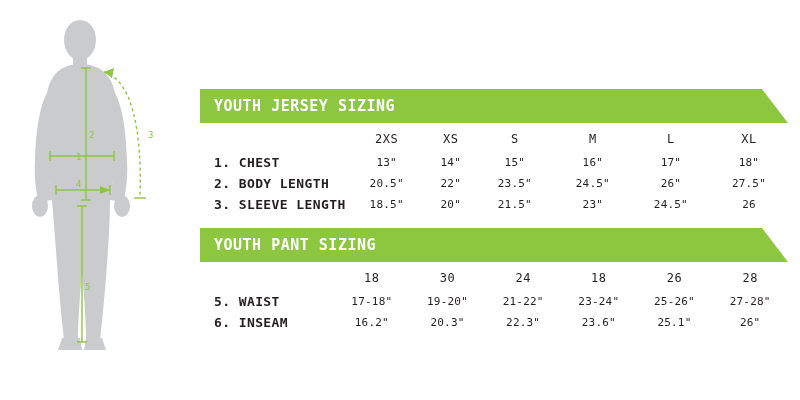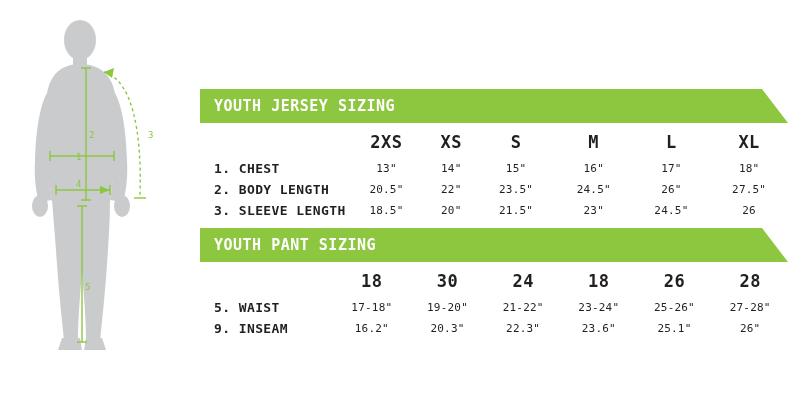--- a/index.html
+++ b/index.html
@@ -81,22 +81,22 @@
     white-space: nowrap;
   }
   table.size-table th.col-label,
   table.size-table td.row-label {
     text-align: left;
     padding-left: 14px;
     width: 118px;
     letter-spacing: 0.3px;
   }
   table.size-table thead th {
-    font-weight: bold;
-    font-size: 17px;
+    font-weight: normal;
+    font-size: 12px;
     padding-bottom: 6px;
     letter-spacing: 0.5px;
   }
   table.size-table td.row-label {
     font-weight: bold;
     letter-spacing: 0.4px;
     font-size: 13px;
   }
   table.size-table td.val {
     letter-spacing: 0.2px;
@@ -250,21 +250,21 @@
         <tr>
           <td class="row-label">5. WAIST</td>
           <td class="val">17-18"</td>
           <td class="val">19-20"</td>
           <td class="val">21-22"</td>
           <td class="val">23-24"</td>
           <td class="val">25-26"</td>
           <td class="val">27-28"</td>
         </tr>
         <tr>
-          <td class="row-label">9. INSEAM</td>
+          <td class="row-label">6. INSEAM</td>
           <td class="val">16.2"</td>
           <td class="val">20.3"</td>
           <td class="val">22.3"</td>
           <td class="val">23.6"</td>
           <td class="val">25.1"</td>
           <td class="val">26"</td>
         </tr>
       </tbody>
     </table>
   </div>

